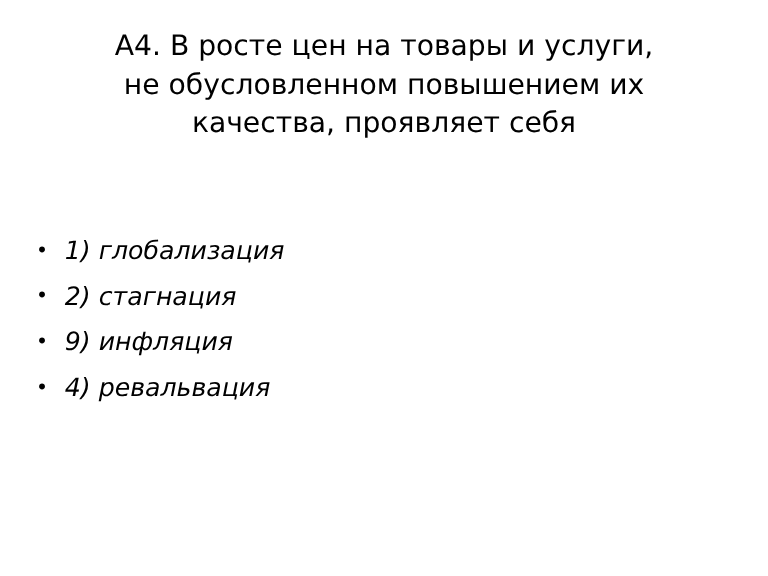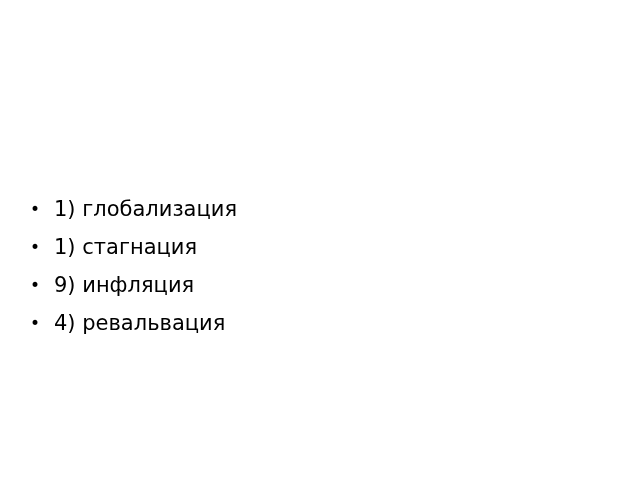--- a/index.html
+++ b/index.html
@@ -52,36 +52,40 @@
   .bullet {
     width: 24px;
     flex: 0 0 24px;
     text-align: left;
     font-size: 17px;
     line-height: 38px;
     color: #000000;
   }
   .answer-text {
     flex: 1 1 auto;
+    font-style: italic;
   }
 </style>
 </head>
 <body>
 
 <div class="slide">
 
+  <div class="slide-title">A4. В росте цен на товары и услуги,
+не обусловленном повышением их
+качества, проявляет себя</div>
 
   <ul class="answers">
     <li class="answer-item">
       <span class="bullet">•</span>
       <span class="answer-text">1) глобализация</span>
     </li>
     <li class="answer-item">
       <span class="bullet">•</span>
-      <span class="answer-text">1) стагнация</span>
+      <span class="answer-text">2) стагнация</span>
     </li>
     <li class="answer-item">
       <span class="bullet">•</span>
       <span class="answer-text">9) инфляция</span>
     </li>
     <li class="answer-item">
       <span class="bullet">•</span>
       <span class="answer-text">4) ревальвация</span>
     </li>
   </ul>

